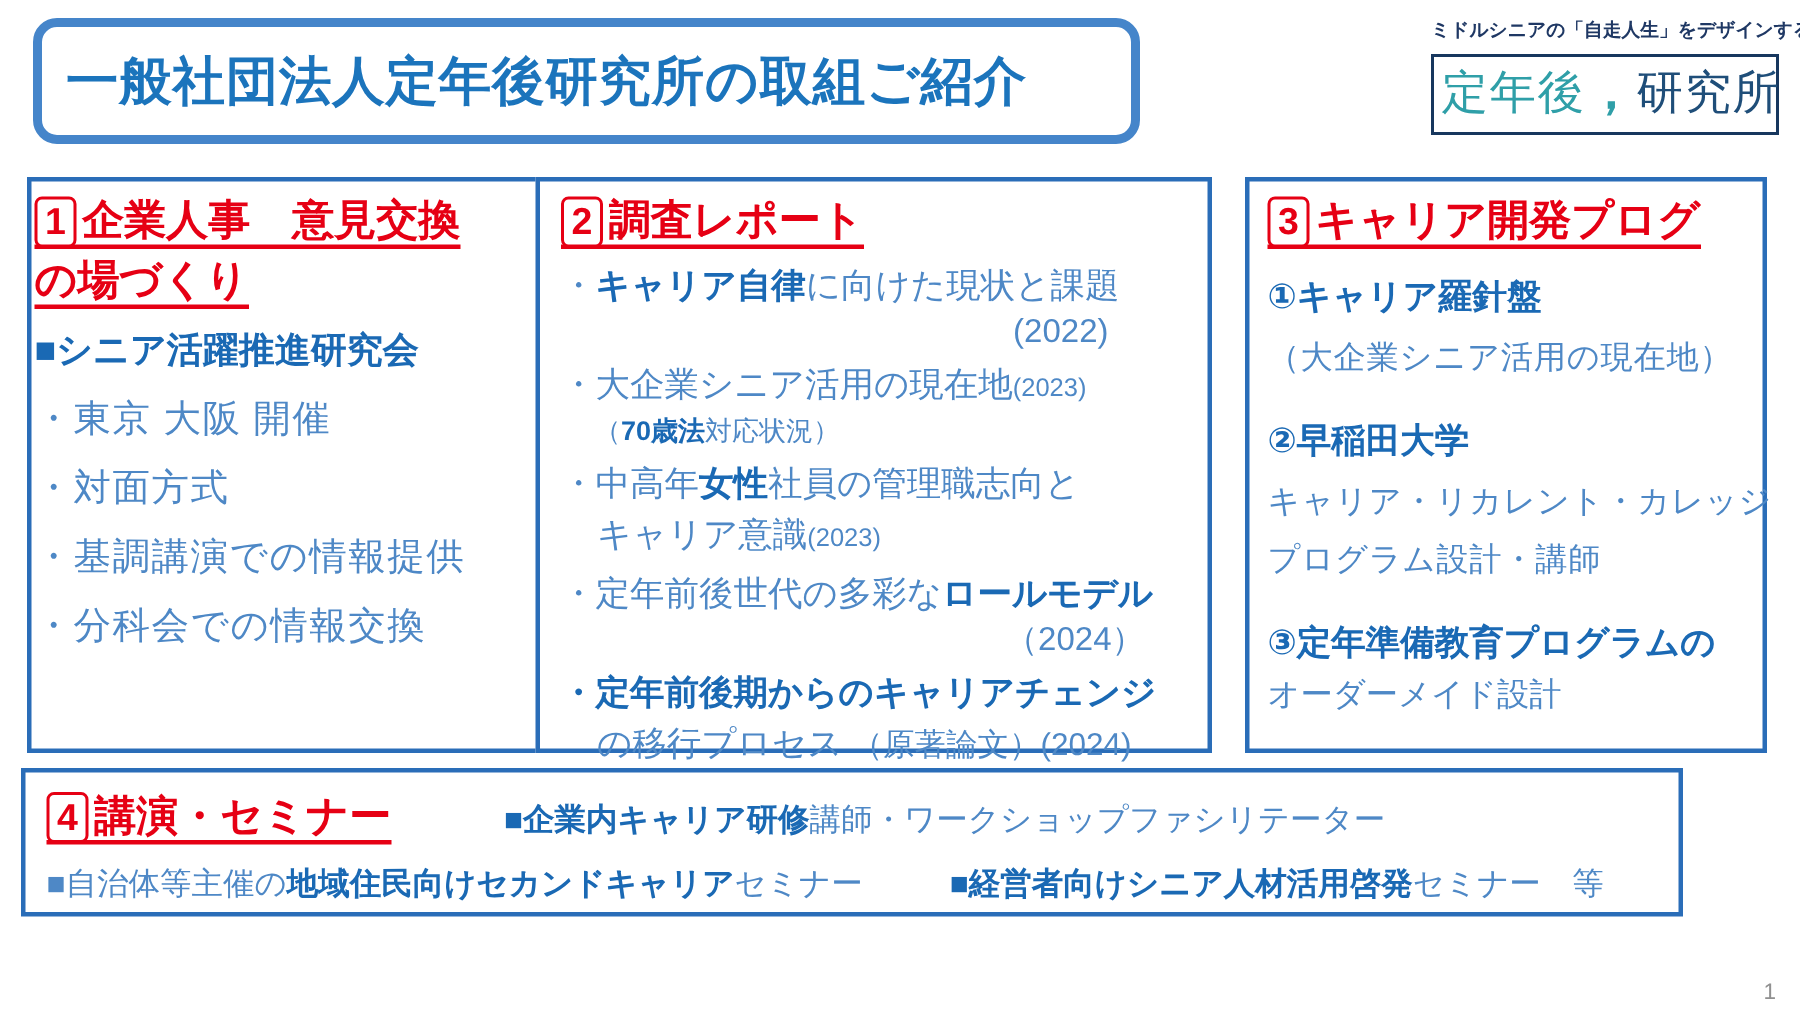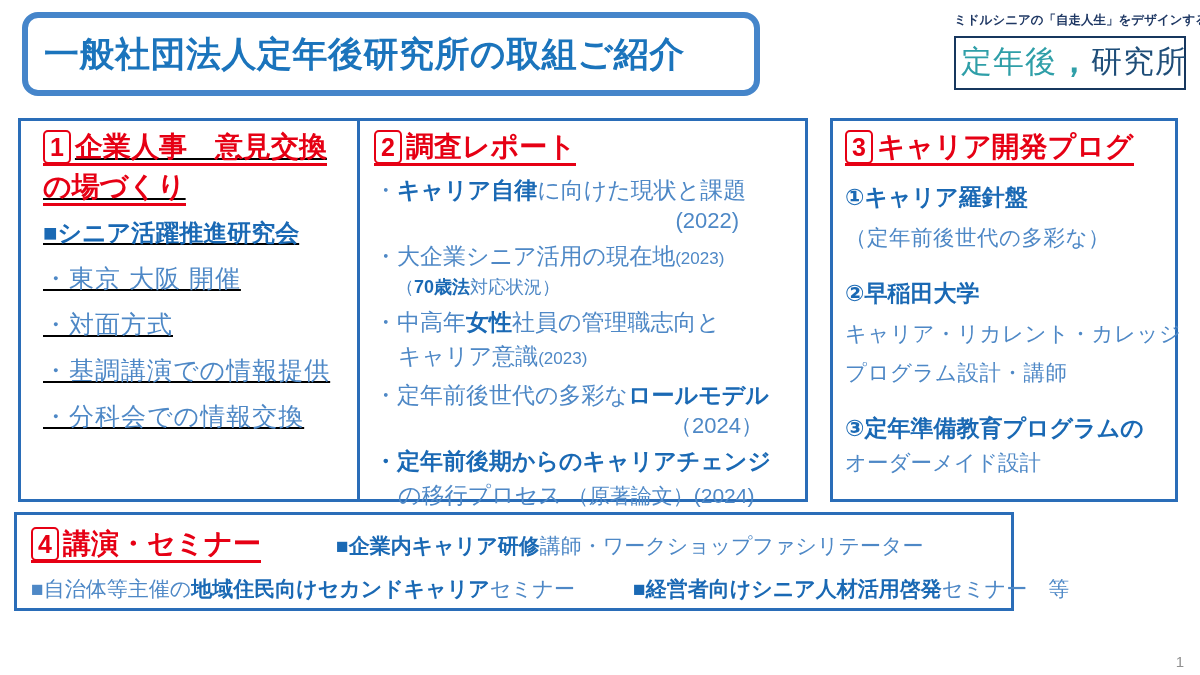--- a/index.html
+++ b/index.html
@@ -31,24 +31,24 @@
     font-family:"Liberation Serif","DejaVu Serif",serif;
   }
   .logo-teal{color:#2f9fa8;font-size:31px;letter-spacing:1px;}
   .logo-comma{color:#2f9fa8;font-size:34px;font-weight:bold;line-height:0;}
   .logo-navy{color:#1f4e79;font-size:31px;letter-spacing:1px;}
 
   
   .box{
     position:absolute;border:3px solid #2a6db8;background:#fff;box-sizing:border-box;
   }
-  #box1{left:18px;top:118px;width:372px;height:384px;padding:6px 22px;text-decoration:underline;}
+  #box1{left:18px;top:118px;width:372px;height:384px;padding:6px 2px;}
   #box2{left:357px;top:118px;width:451px;height:384px;padding:6px 14px;}
   #box3{left:830px;top:118px;width:348px;height:384px;padding:6px 12px;}
-  #box4{left:14px;top:512px;width:1000px;height:99px;padding:10px 14px;}
+  #box4{left:14px;top:512px;width:1108px;height:99px;padding:10px 14px;}
 
   .rtitle{color:#e60014;font-weight:bold;font-size:28px;line-height:1.42;}
   .uline{border-bottom:3px solid #e60014;padding-bottom:1px;}
   .numbox{
     display:inline-block;border:2px solid #e60014;border-radius:5px;
     padding:0 5px;margin-right:4px;font-size:25px;line-height:1.2;
     background:#fff;vertical-align:baseline;
   }
 
   .bld{color:#1a69b4;font-weight:bold;}
@@ -125,21 +125,21 @@
     <div class="b2year y2024">（2024）</div>
     <div class="b2line"><span class="bld">・定年前後期からのキャリアチェンジ</span></div>
     <div class="b2line ind"><span class="reg">の移行プロセス</span><span class="b2small">（原著論文）(2024)</span></div>
   </div>
 
   <div class="box" id="box3">
     <div class="rtitle">
       <span class="uline"><span class="numbox">3</span><span>キャリア開発プログ</span></span><br>
     </div>
     <div class="b3bold">①キャリア羅針盤</div>
-    <div class="b3sub">（定年前後世代の多彩な）</div>
+    <div class="b3sub">（大企業シニア活用の現在地）</div>
     <div class="b3bold mt-lg">②早稲田大学</div>
     <div class="b3sub">キャリア・リカレント・カレッジ</div>
     <div class="b3sub">プログラム設計・講師</div>
     <div class="b3bold mt-lg">③定年準備教育プログラムの</div>
     <div class="b3sub2">オーダーメイド設計</div>
   </div>
 
   <div class="box" id="box4">
     <div class="b4row1">
       <span class="rtitle4"><span class="uline"><span class="numbox">4</span><span>講演・セミナー</span></span></span>

